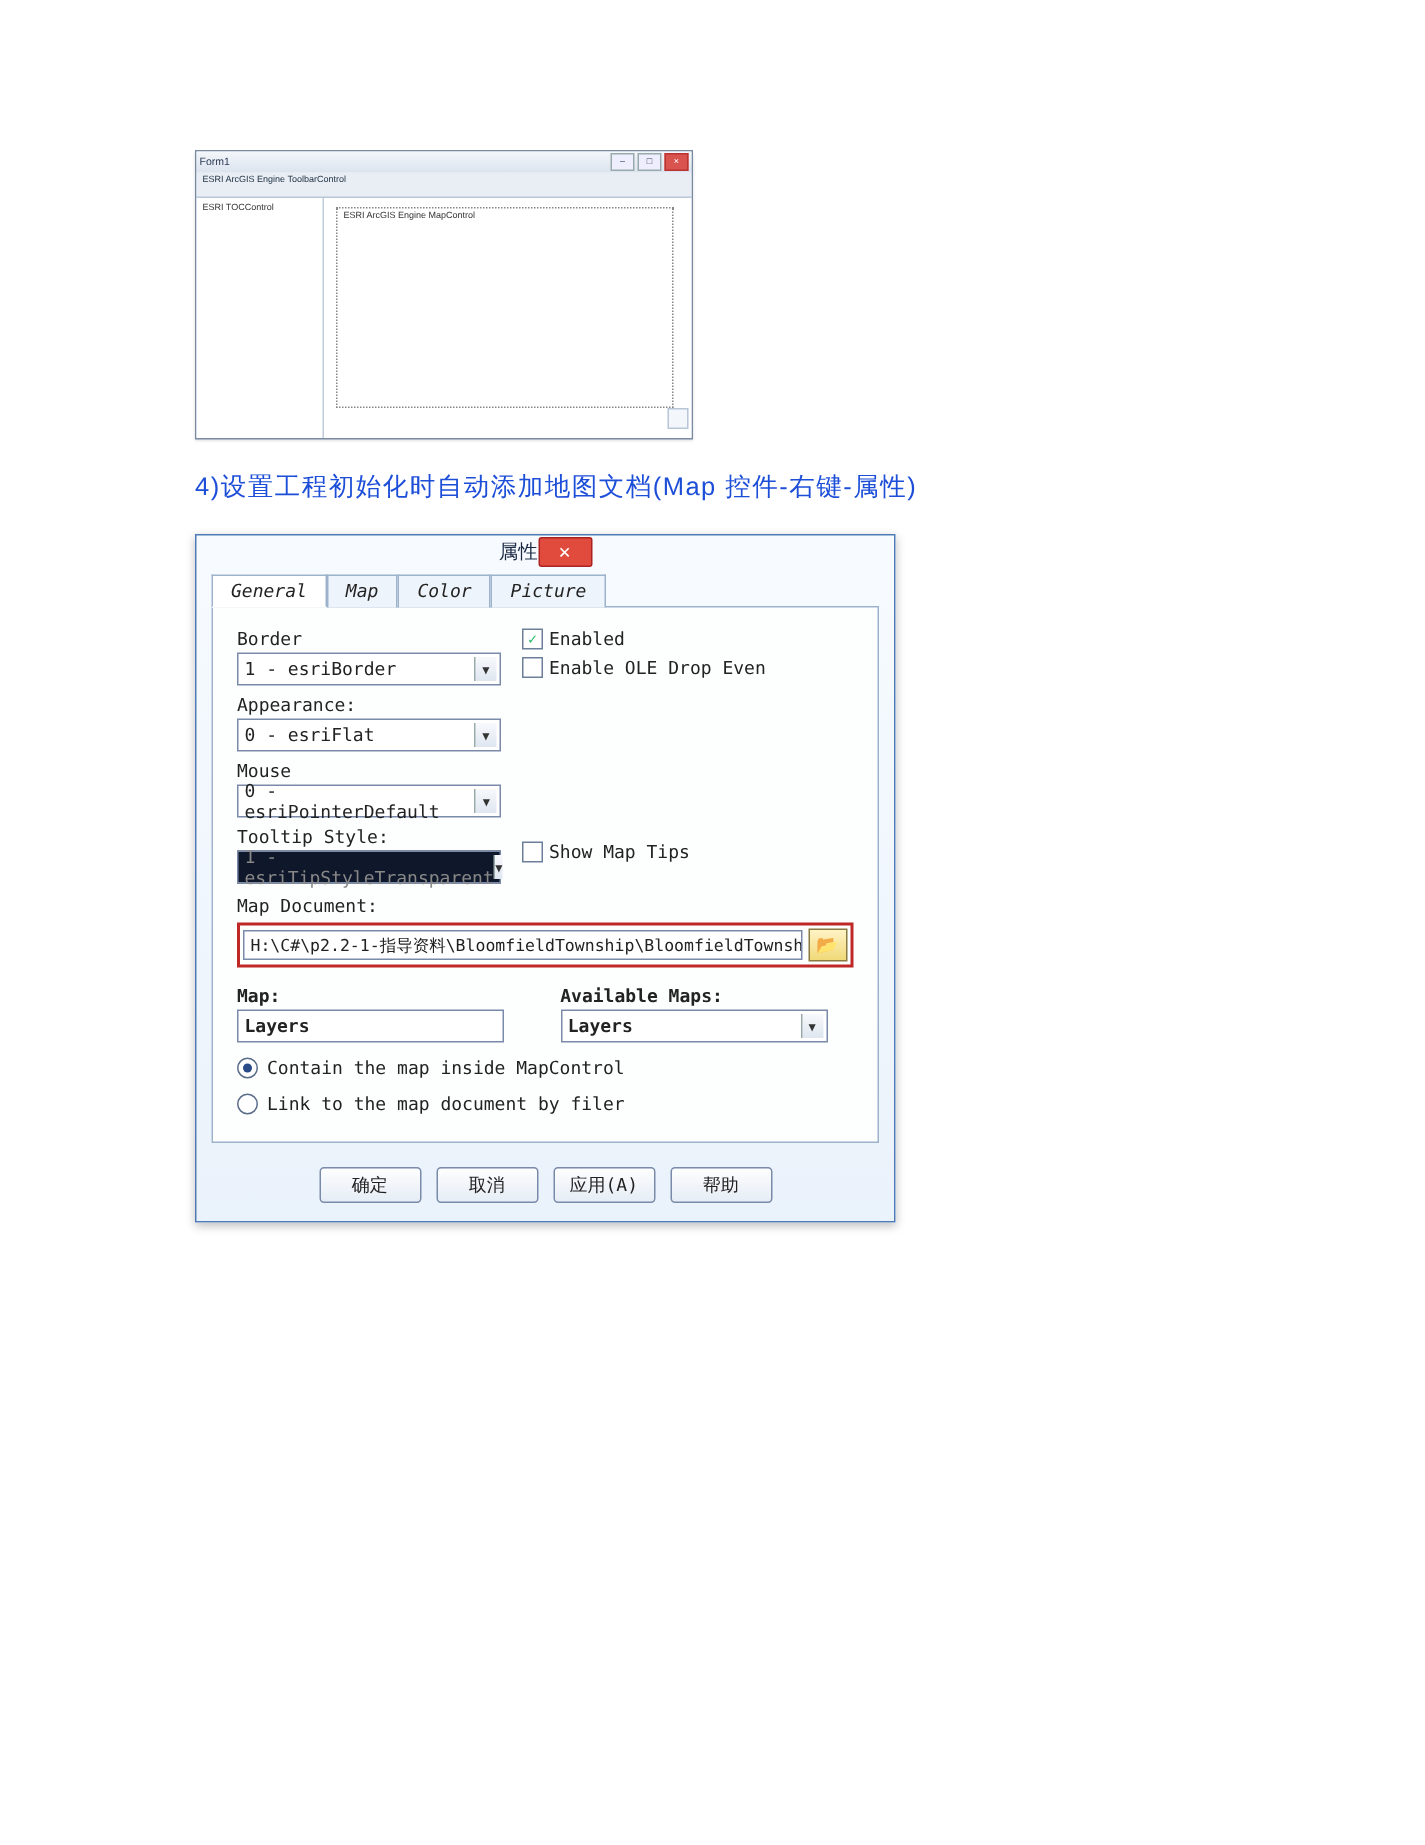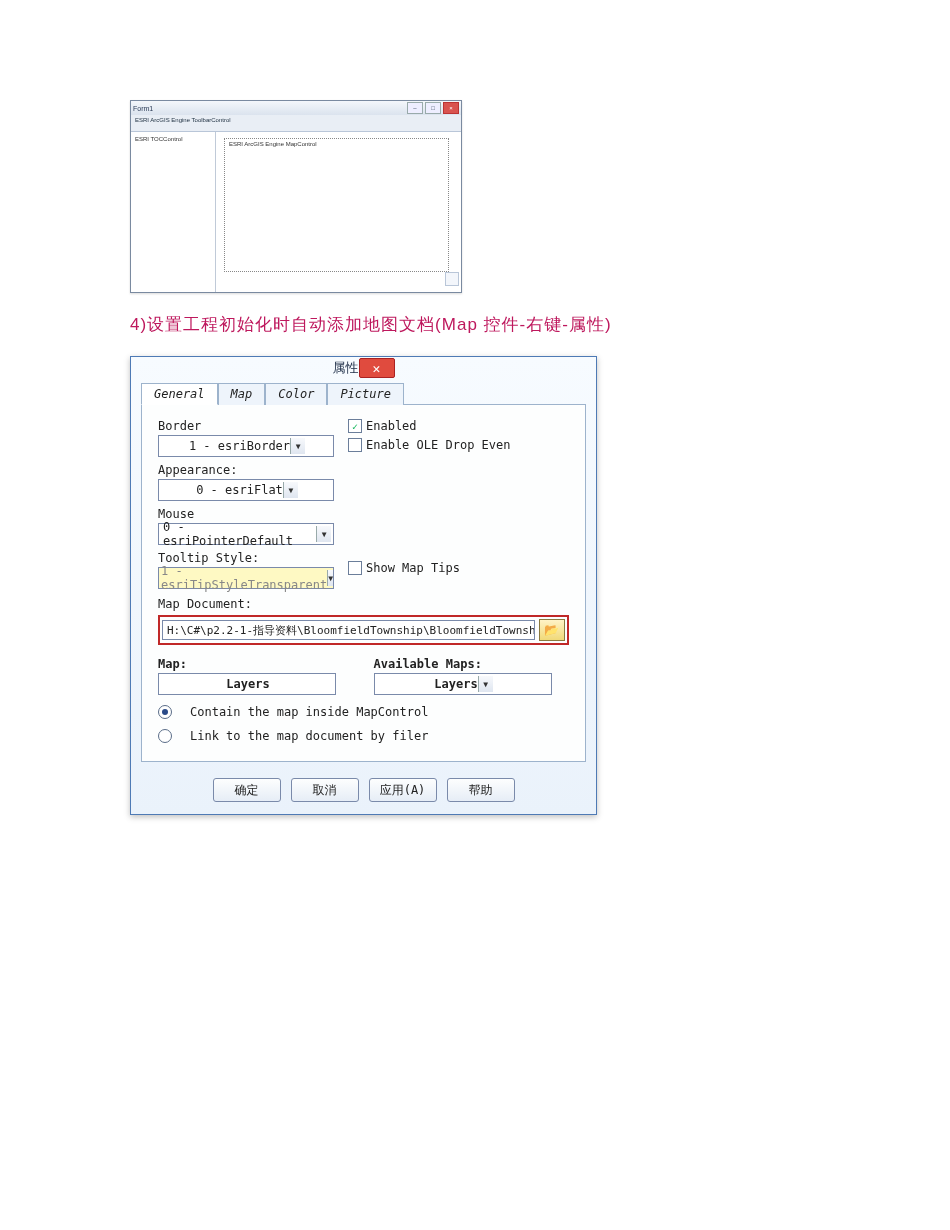--- a/index.html
+++ b/index.html
@@ -9,21 +9,21 @@
     font-family: Arial, "Microsoft YaHei", sans-serif;
     width: 950px;
   }
   .page {
     padding: 100px 130px 40px 130px;
   }
   .step-text {
     font-size: 17px;
     letter-spacing: 1px;
     margin: 20px 0;
-    color: #be185d;
+    color: #1d4ed8;
   }
 
   
   .designer-window {
     width: 330px;
     border: 1px solid #7a8aa0;
     background: #e9eef5;
     box-shadow: 0 1px 2px rgba(0,0,0,.15);
   }
   .designer-title {
@@ -172,26 +172,26 @@
     display: block;
     margin-bottom: 2px;
   }
   .dd {
     width: 168px;
     height: 20px;
     border: 1px solid #7a8aaa;
     background: #fff;
     display: flex;
     align-items: center;
-    justify-content: center;
+    justify-content: space-between;
     padding: 0 2px 0 4px;
     font-size: 12px;
   }
   .dd.disabled {
-    background: #fef9c3;
+    background: #0f172a;
     color: #888;
   }
   .dd .arrow {
     width: 14px;
     height: 16px;
     border-left: 1px solid #9aa;
     display: flex;
     align-items: center;
     justify-content: center;
     font-size: 8px;
@@ -250,21 +250,21 @@
     gap: 20px;
     margin-top: 12px;
     font-weight: bold;
   }
   .maps-row .half {
     flex: 1;
   }
   .radio-row {
     display: flex;
     align-items: center;
-    gap: 18px;
+    gap: 6px;
     margin-top: 10px;
     font-size: 12px;
   }
   .radio {
     width: 12px;
     height: 12px;
     border: 1px solid #5a6d88;
     border-radius: 50%;
     background: #fff;
     display: flex;

